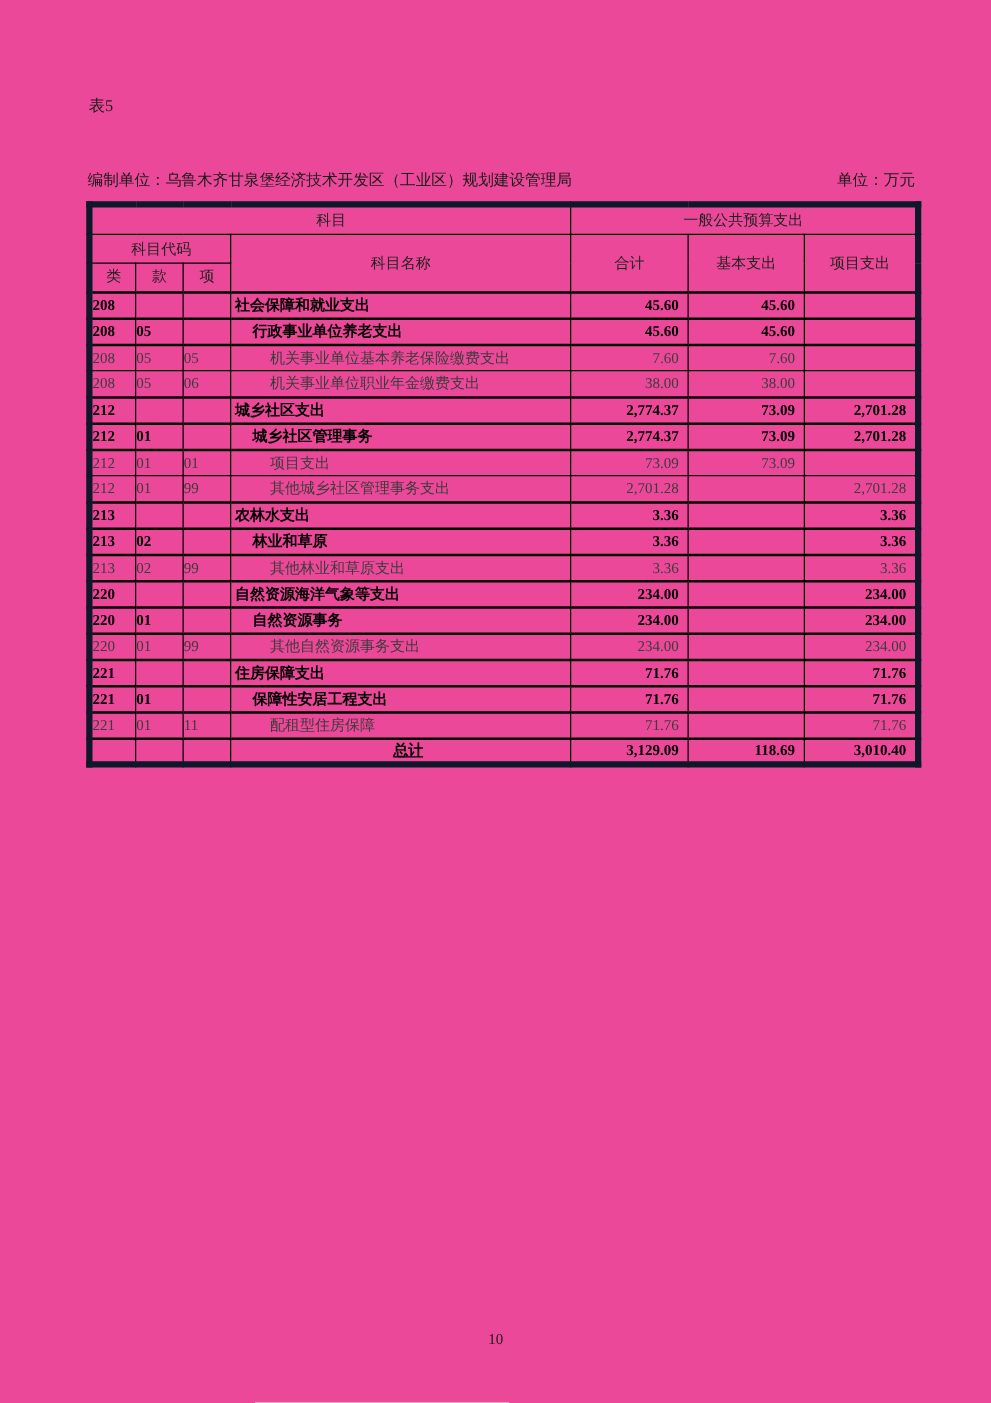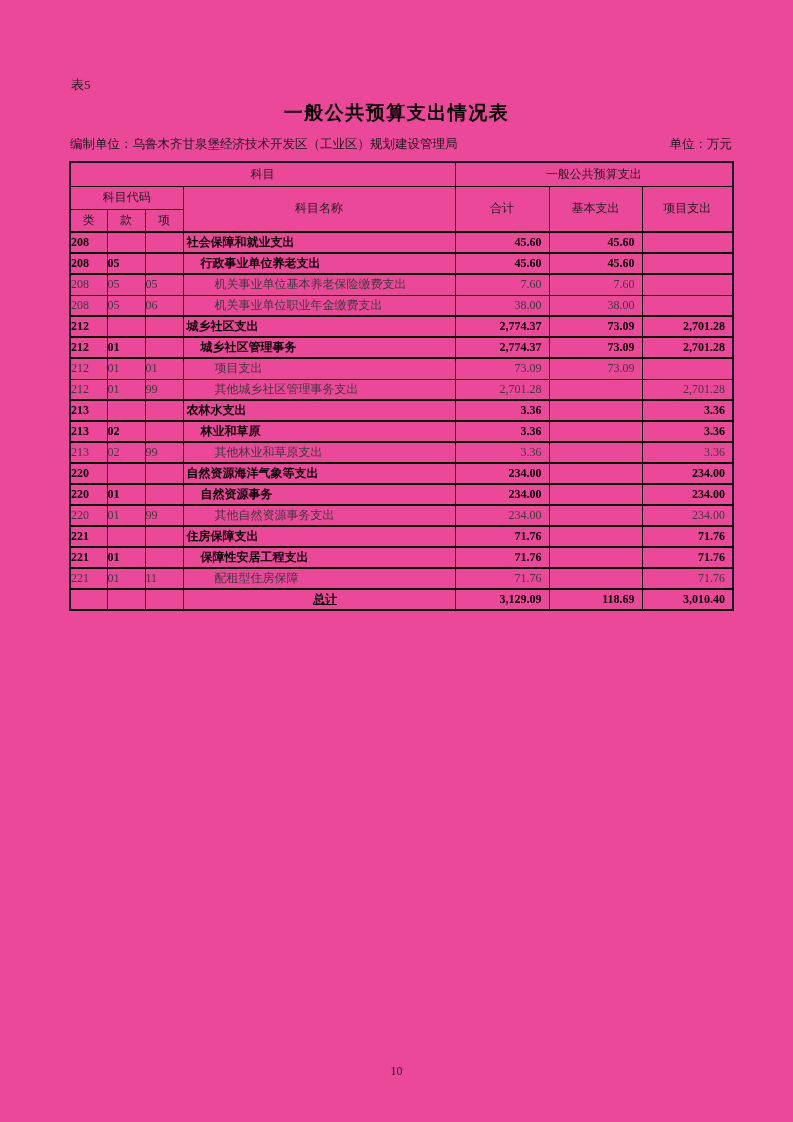--- a/index.html
+++ b/index.html
@@ -43,21 +43,21 @@
     font-size: 12.5px;
     color: #1a1a1a;
   }
   table.budget {
     position: absolute;
     left: 69px;
     top: 161px;
     width: 663px;
     border-collapse: collapse;
     table-layout: fixed;
-    border: 2px solid #0f172a;
+    border: 5px solid #0f172a;
   }
   table.budget th, table.budget td {
     border: 1px solid #000;
     font-size: 12px;
     overflow: hidden;
     white-space: nowrap;
   }
   table.budget th {
     font-weight: normal;
     text-align: center;
@@ -92,21 +92,20 @@
     margin-top: 40px;
   }
 </style>
 </head>
 <body>
 
 <div class="page">
 
   <div class="sheet-label">表5</div>
 
-  <h1 class="doc-title">一般公共预算支出情况表</h1>
 
   <div class="meta-line">
     <span>编制单位：乌鲁木齐甘泉堡经济技术开发区（工业区）规划建设管理局</span>
     <span>单位：万元</span>
   </div>
 
   <table class="budget">
     <colgroup>
       <col style="width:37px">
       <col style="width:38px">

